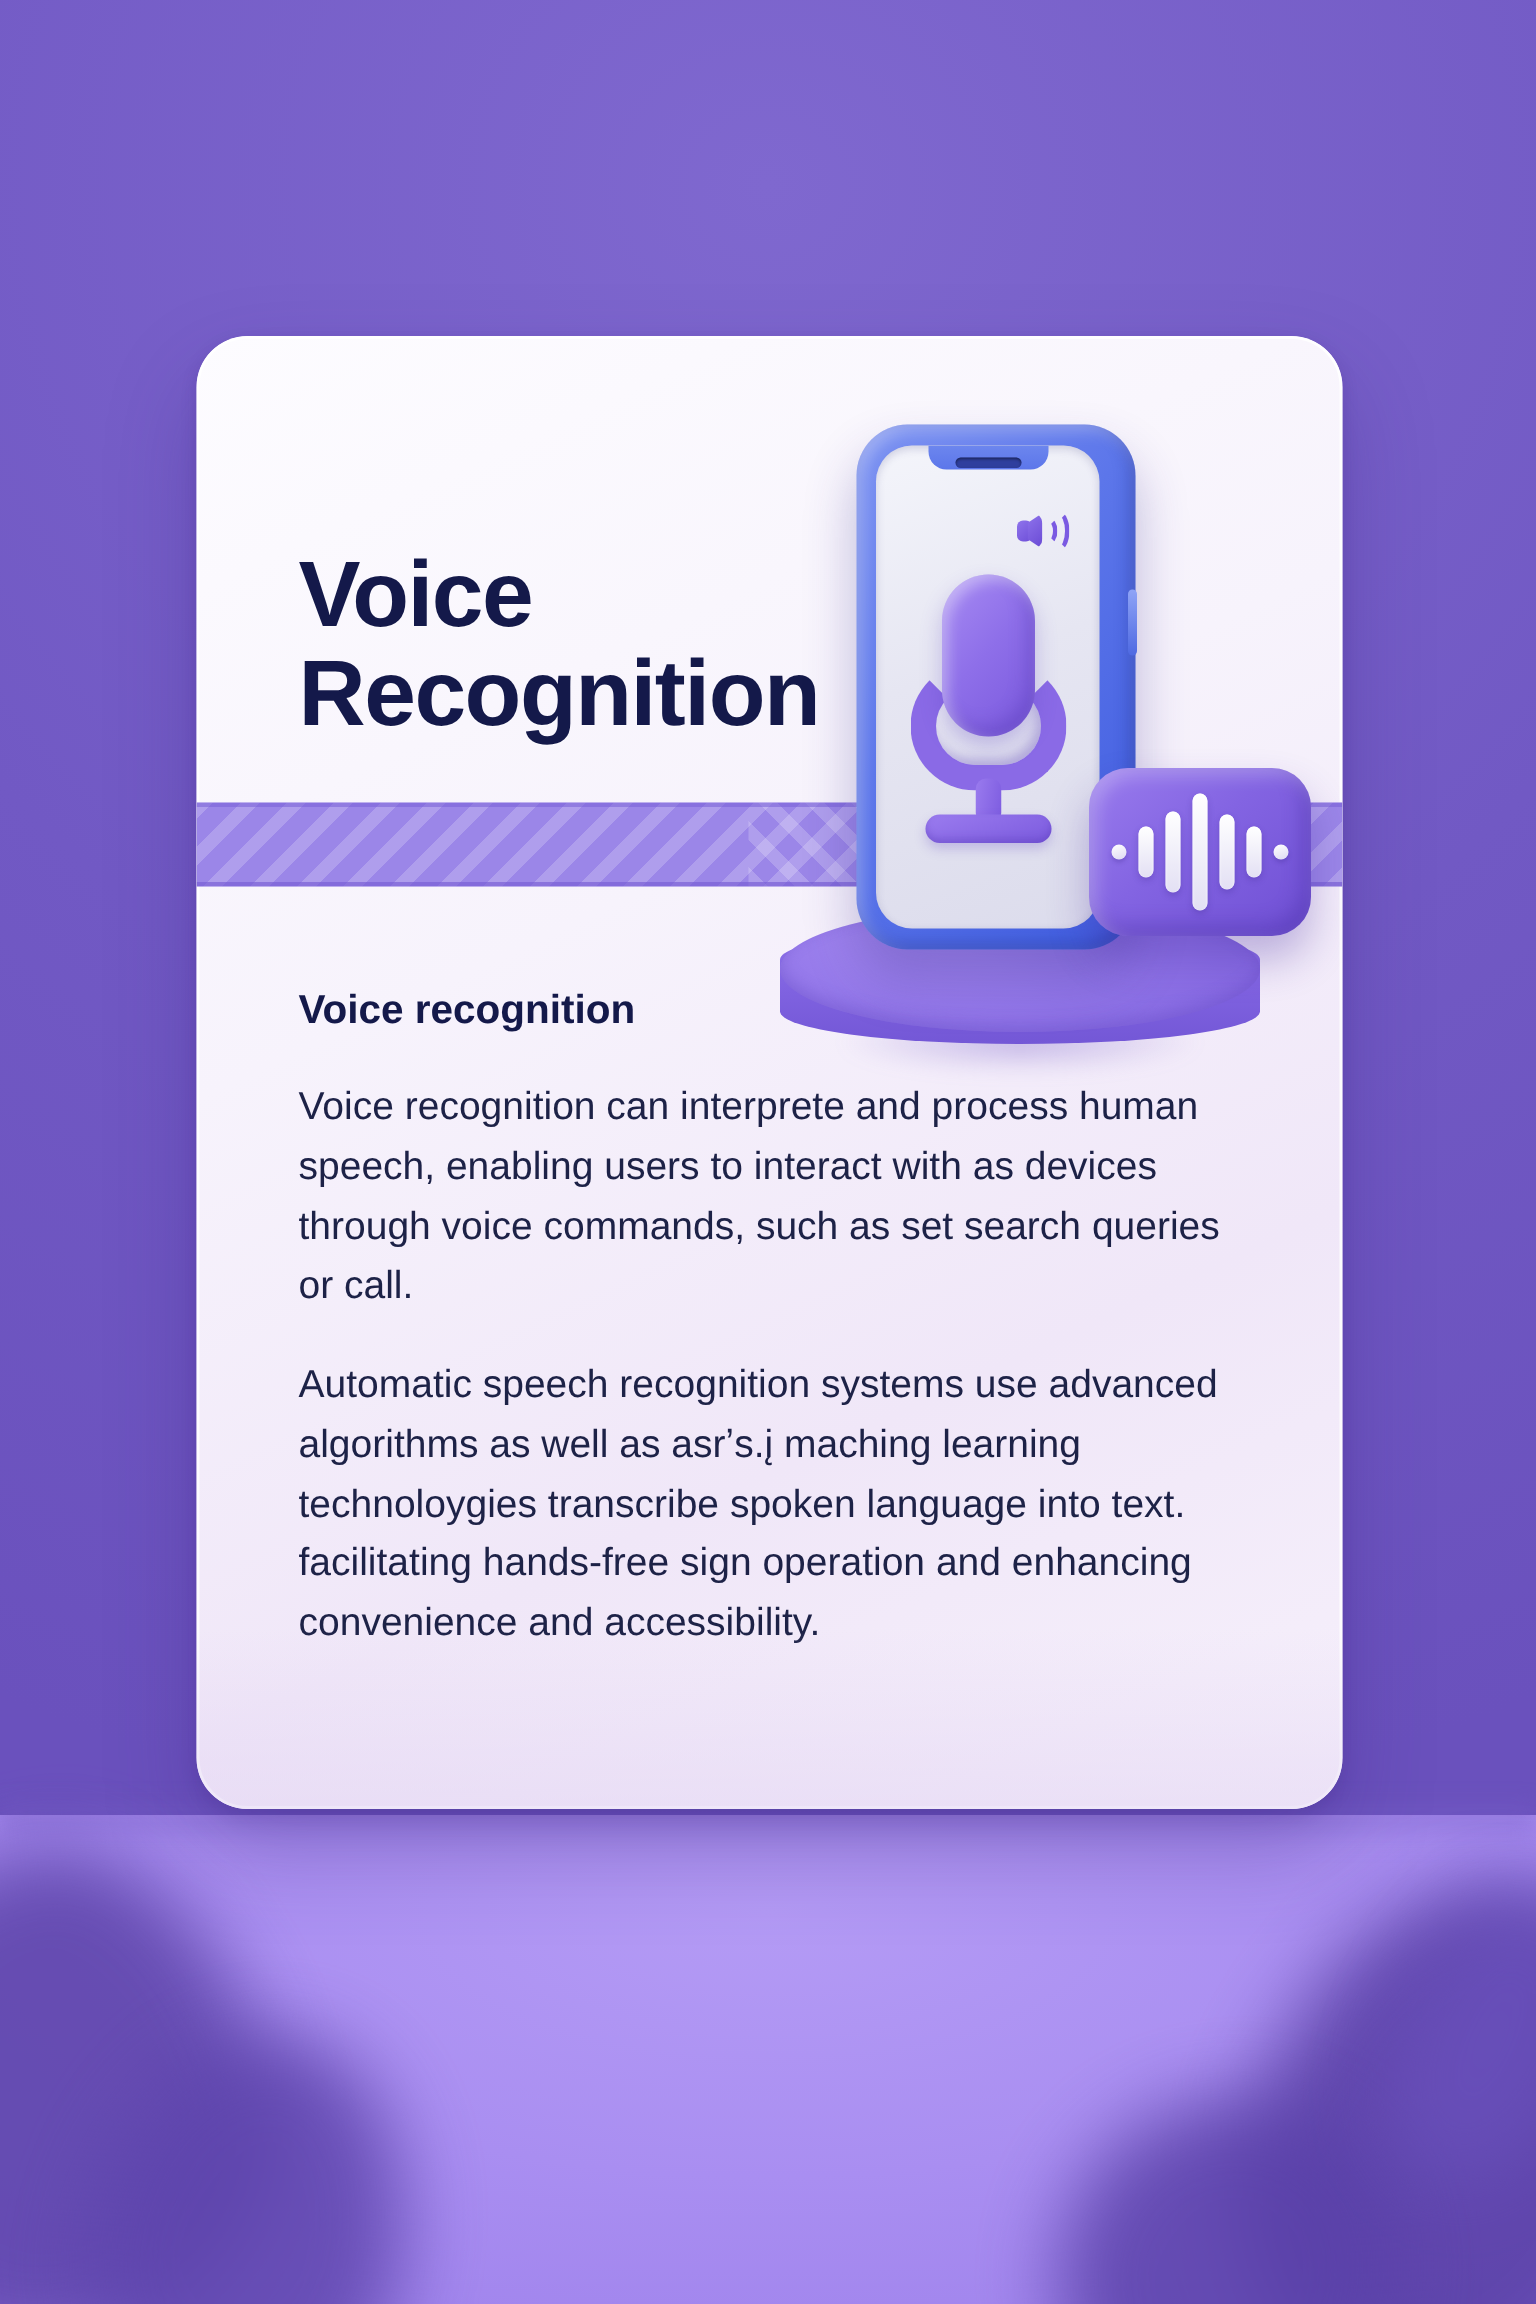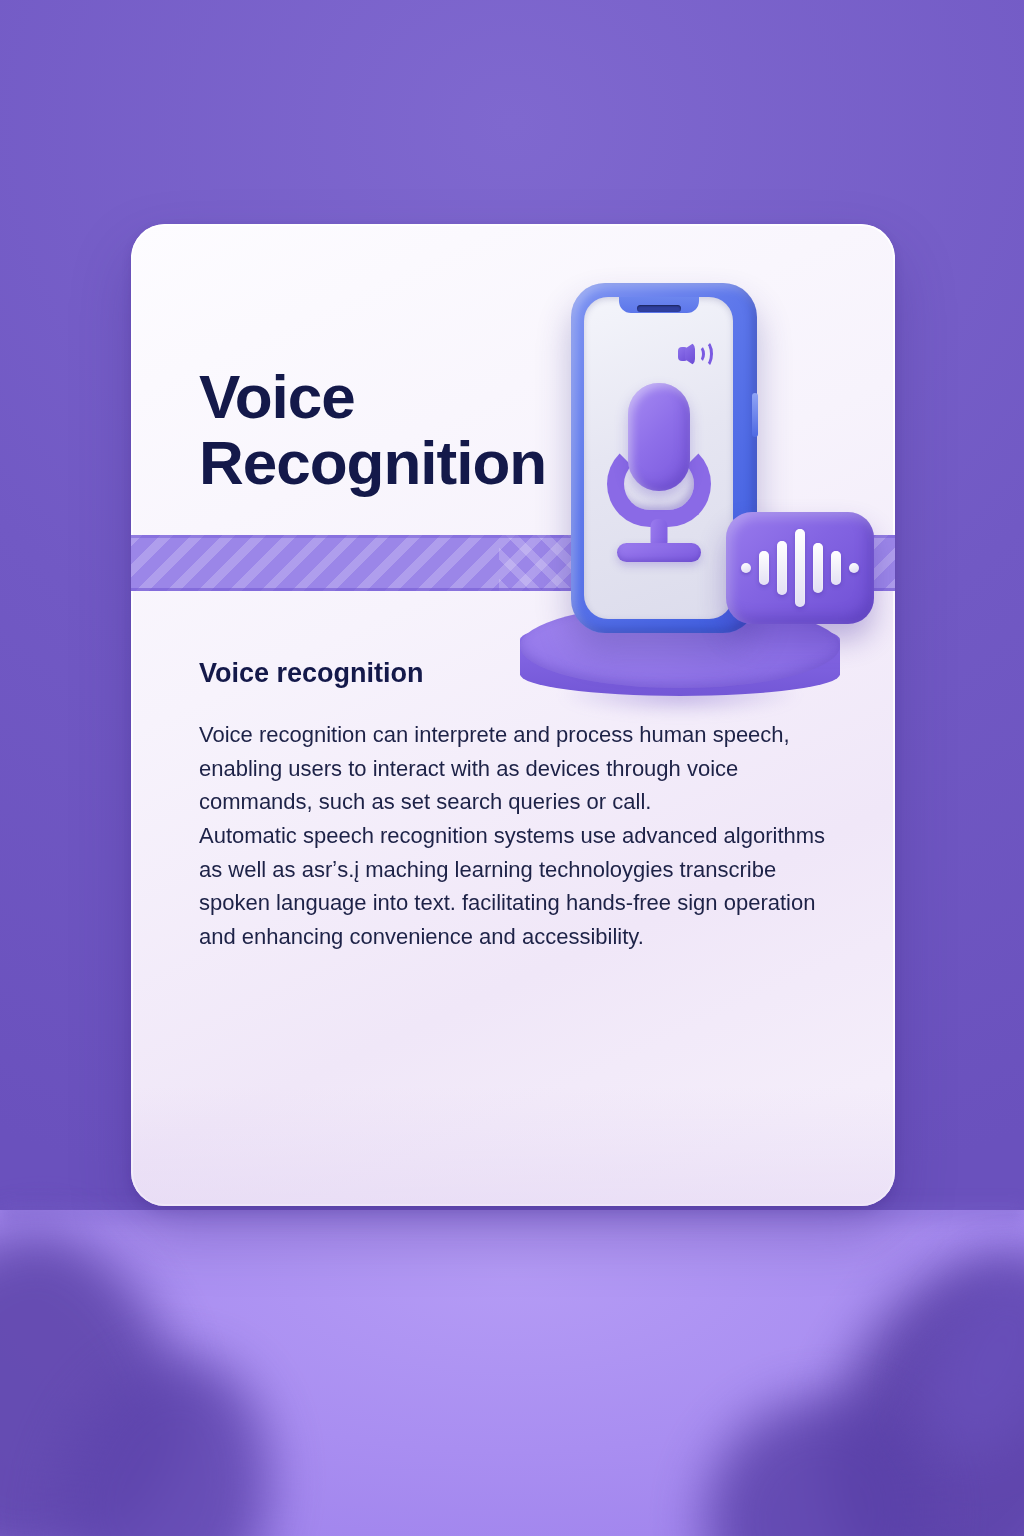--- a/index.html
+++ b/index.html
@@ -132,24 +132,24 @@
     text-shadow:0 1px 1px rgba(255,255,255,.7);
   }
   .subhead{
     position:absolute; left:68px; top:434px;
     font-size:27px; font-weight:bold;
     color:#14194a;
   }
   .body{
     position:absolute; left:68px; top:494px;
     width:632px;
-    font-size:22px; line-height:1.53;
+    font-size:26px; line-height:1.53;
     color:#1d2247;
   }
-  .body p + p{ }
+  .body p + p{ margin-top:26px; }
 
   
   .illus{
     position:absolute; left:383px; top:55px;
     width:360px; height:440px;
   }
   
   .podium{
     position:absolute; left:6px; top:325px;
     width:320px; height:110px;

